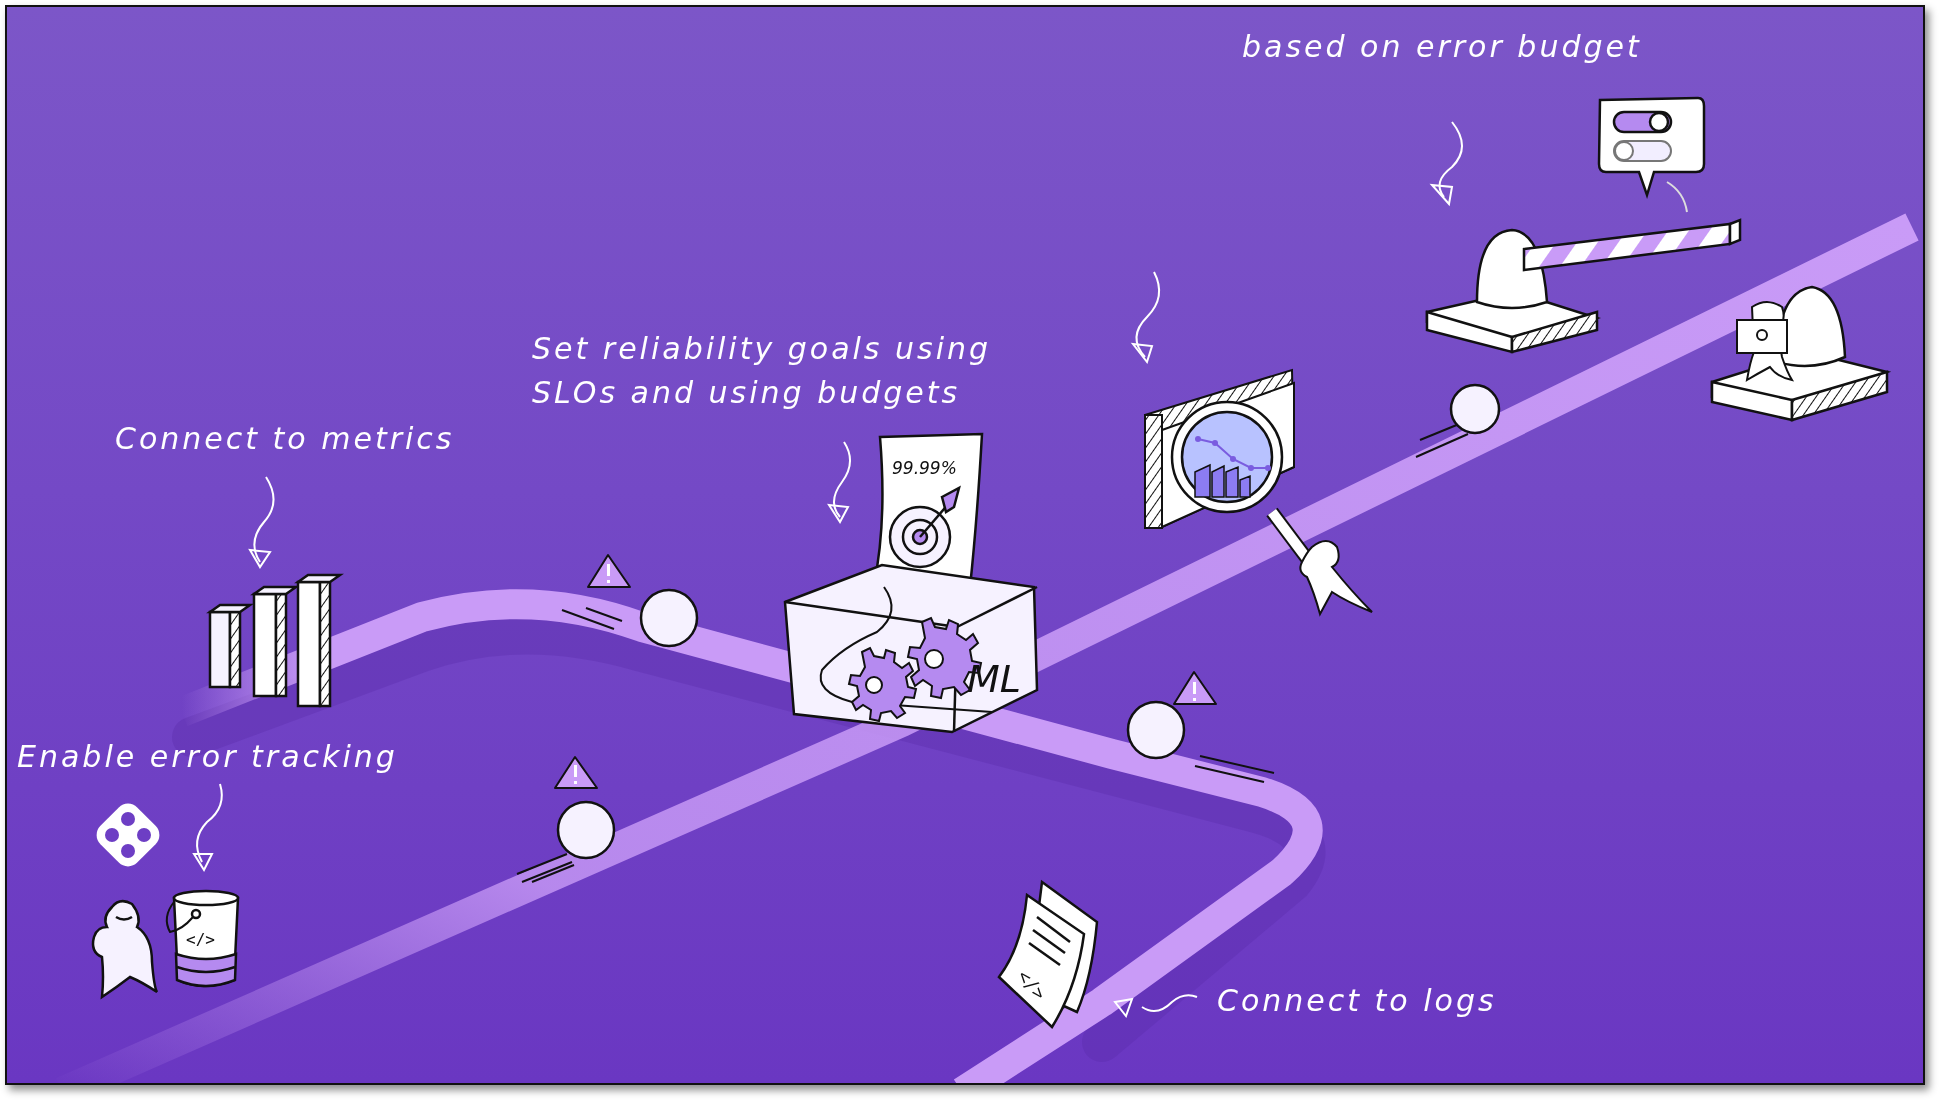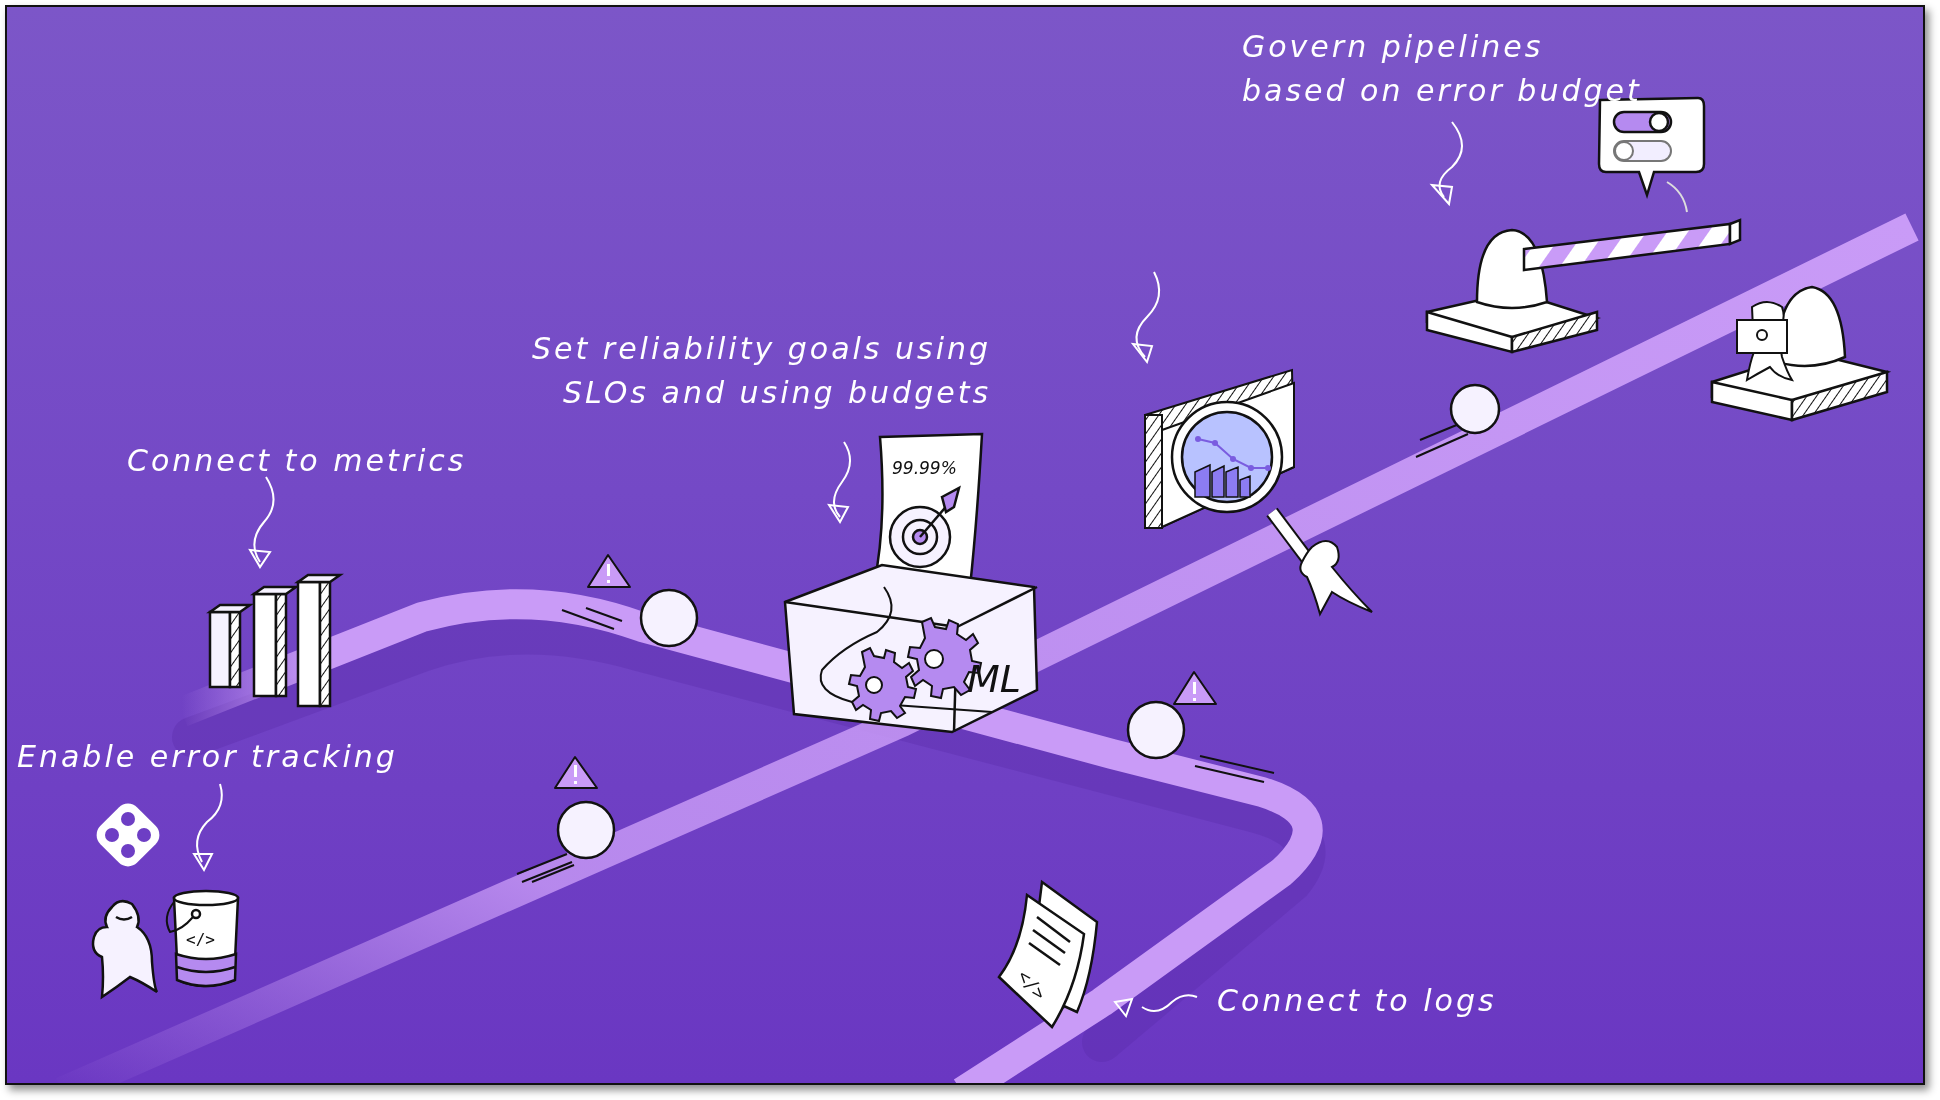--- a/index.html
+++ b/index.html
@@ -234,23 +234,22 @@
     <line x1="1035" y1="915" x2="1068" y2="940"></line>
     <line x1="1031" y1="928" x2="1063" y2="951"></line>
     <line x1="1027" y1="941" x2="1058" y2="963"></line>
   </g>
   <text x="1012" y="990" font-family="DejaVu Sans Mono, monospace" font-size="18" fill="#111" transform="rotate(50 1030 985)">&lt;/&gt;</text>
   <path d="M 1195 995 Q 1182 990 1170 1000 Q 1155 1015 1140 1005" fill="none" stroke="#fff" stroke-width="2"></path>
   <polygon points="1113,1000 1130,997 1124,1014" fill="none" stroke="#fff" stroke-width="2"></polygon>
 </svg>
 
   <div class="label" style="left:1235px; top:18px;">
-    <div>Govern pipelines</div>
     <div>based on error budget</div>
   </div>
-  <div class="label" style="left:525px; top:320px;text-align:right;">
+  <div class="label" style="left:525px; top:320px;">
     <div>Set reliability goals using</div>
     <div>SLOs and using budgets</div>
   </div>
-  <div class="label" style="left:108px; top:432px;margin-left:12px;">Connect to metrics</div>
+  <div class="label" style="left:108px; top:410px;">Connect to metrics</div>
   <div class="label" style="left:10px; top:728px;font-style:italic;">Enable error tracking</div>
   <div class="label" style="left:1210px; top:972px;text-align:center;">Connect to logs</div>
 </div>
 
 </body></html>

